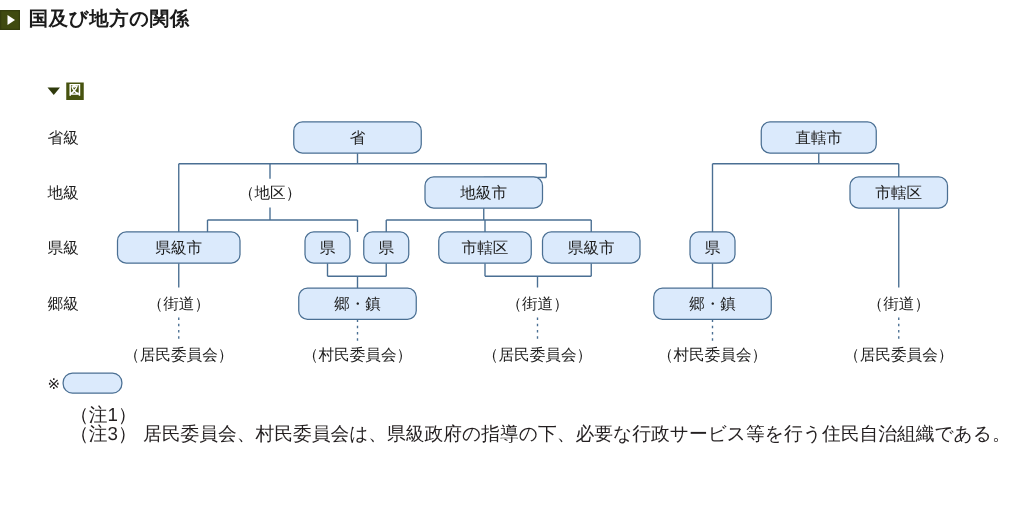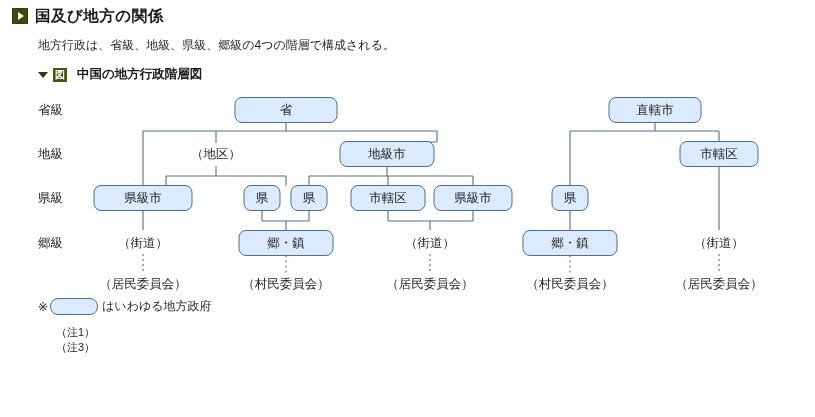--- a/index.html
+++ b/index.html
@@ -5,21 +5,21 @@
   html,body{margin:0;padding:0;}
   body{
     width:815px;height:417px;background:#ffffff;
     font-family:"Liberation Sans","DejaVu Sans",sans-serif;
     color:#231f20;overflow:hidden;position:relative;
   }
   .page{position:relative;width:815px;height:417px;}
 
   
   .header{position:absolute;left:0;top:8px;width:815px;height:26px;}
-  .hdr-row{display:flex;align-items:center;padding-left:12px;}
+  .hdr-row{display:flex;align-items:center;}
   .hdr-marker{
     width:14px;height:14px;background:#3f4a10;display:inline-flex;
     align-items:center;justify-content:center;margin-right:7px;flex:0 0 auto;
     border:1px solid #343d0d;
   }
   .hdr-marker .tri{
     width:0;height:0;border-left:6px solid #ffffff;
     border-top:4px solid transparent;border-bottom:4px solid transparent;
     margin-left:1px;
   }
@@ -71,21 +71,21 @@
   .legend{position:absolute;left:38px;top:298px;display:flex;align-items:center;}
   .legend .mark{font-size:12px;margin-right:2px;color:#231f20;}
   .legend .swatch{
     width:46px;height:15px;border:1px solid #4a6f93;background:#dbeafc;
     border-radius:8px;margin-right:4px;
   }
   .legend .ltxt{font-size:12px;color:#231f20;white-space:nowrap;}
 
   .notes{position:absolute;left:56px;top:325px;}
   .note{
-    font-size:11px;line-height:15px;color:#231f20;white-space:nowrap;
+    font-size:15px;line-height:15px;color:#231f20;white-space:nowrap;
     display:flex;
   }
   .note .nlbl{flex:0 0 auto;margin-right:5px;}
   .source{
     position:absolute;right:28px;top:381px;font-size:10.5px;color:#231f20;
     white-space:nowrap;
   }
 </style>
 </head>
 <body>
@@ -94,26 +94,24 @@
 
   <div class="header">
     <div class="hdr-row">
       <span class="hdr-marker">
           <span class="tri"></span>
         </span>
       <span class="hdr-title">国及び地方の関係</span>
     </div>
   </div>
 
-  <div class="lead">地方行政は、省級、地級、県級、郷級の4つの階層で構成される。</div>
 
   <div class="figcap">
     <span class="caret"></span>
     <span class="zu">図</span>
-    <span class="figtitle">中国の地方行政階層図</span>
   </div>
 
   <div class="diagram">
     <svg class="dg" width="815" height="210" viewBox="0 0 815 210">
 
       <text class="row-label" x="38" y="22">省級</text>
       <text class="row-label" x="38" y="66">地級</text>
       <text class="row-label" x="38" y="110">県級</text>
       <text class="row-label" x="38" y="155">郷級</text>
 
@@ -245,26 +243,26 @@
         <text class="plain-text" x="570" y="196">（村民委員会）</text>
         <text class="plain-text" x="719" y="196">（居民委員会）</text>
 
       </g>
     </svg>
   </div>
 
   <div class="legend">
     <span class="mark">※</span>
     <span class="swatch"></span>
-    <span class="ltxt">はいわゆる地方政府</span>
   </div>
 
   <div class="notes">
     <div class="note">
       <span class="nlbl">（注1）</span>
     </div>
     <div class="note">
       <span class="nlbl">（注3）</span>
+      <span>居民委員会、村民委員会は、県級政府の指導の下、必要な行政サービス等を行う住民自治組織である。</span>
     </div>
   </div>
 
 
 </div>
 
 </body></html>

